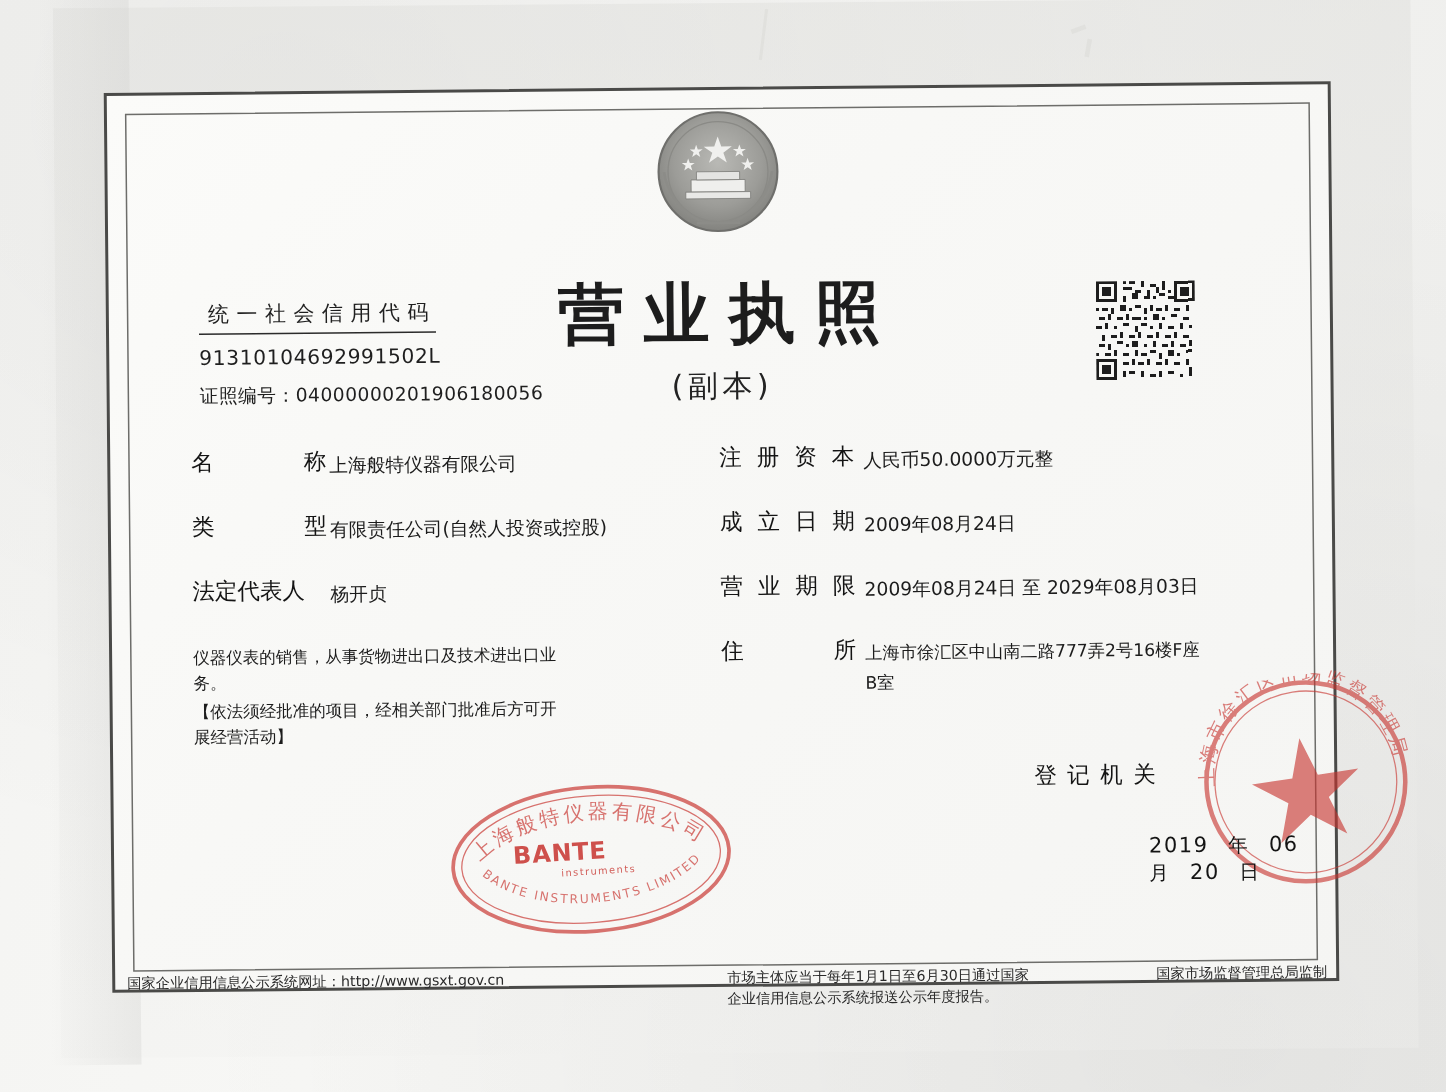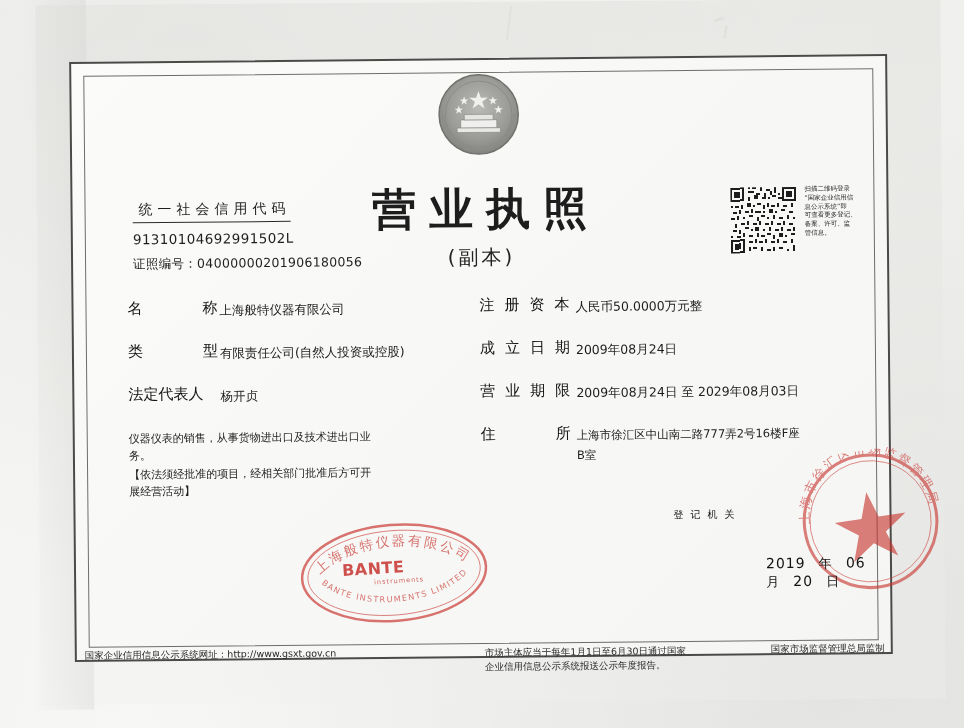--- a/index.html
+++ b/index.html
@@ -83,21 +83,21 @@
     font-size:15px;color:#141414;white-space:nowrap;
     font-weight:500;
   }
   .lbl.w4{width:92px;letter-spacing:10px;}
   .lbl.w4b{width:96px;letter-spacing:10px;}
   .val{font-size:12.5px;color:#1c1c1c;line-height:1.45;padding-top:3px;}
   .val.small{font-size:11px;line-height:1.5;}
   .val.addr{font-size:11.5px;line-height:1.45;}
   
   .registrar{
-    position:absolute;left:600px;top:452px;font-size:10px;letter-spacing:7px;color:#141414;
+    position:absolute;left:616px;top:452px;font-size:15px;letter-spacing:7px;color:#141414;
   }
   .datebar{
     position:absolute;left:688px;top:500px;font-size:13px;color:#141414;letter-spacing:1px;
   }
   .datebar span{margin:12px 4px;}
   .datebar .num{font-size:14px;}
   
   .stamp-red{
     position:absolute;left:726px;top:396px;width:142px;height:142px;
     transform:rotate(-8deg);opacity:0.62;
@@ -281,26 +281,20 @@
       <rect x="9" y="30" width="1" height="2"></rect>
         <rect x="11" y="30" width="2" height="1"></rect>
         <rect x="15" y="30" width="1" height="2"></rect>
       <rect x="18" y="31" width="2" height="1"></rect>
         <rect x="21" y="30" width="1" height="2"></rect>
         <rect x="24" y="30" width="2" height="1"></rect>
       <rect x="28" y="31" width="1" height="1"></rect>
         <rect x="31" y="29" width="1" height="3"></rect>
     </g>
   </svg>
-  <div class="qr-note" style="white-space:pre-line;">扫描二维码登录
-“国家企业信用信
-息公示系统”即
-可查看更多登记、
-备案、许可、监
-管信息。</div>
 
   <div class="fields">
 
     <div class="row">
       <div class="col-l">
         <div class="lbl w4">名　　称</div>
         <div class="val">上海般特仪器有限公司</div>
       </div>
       <div class="col-r">
         <div class="lbl w4b">注册资本</div>

